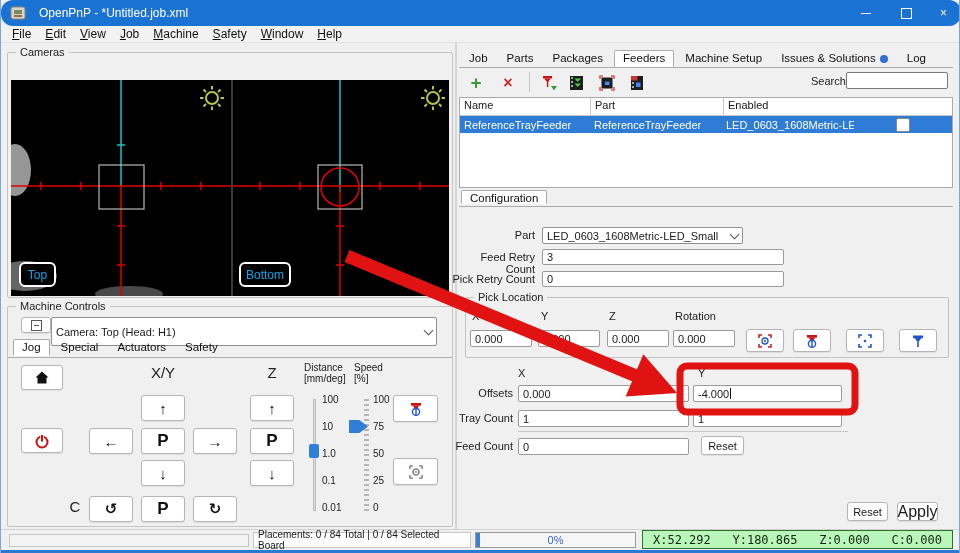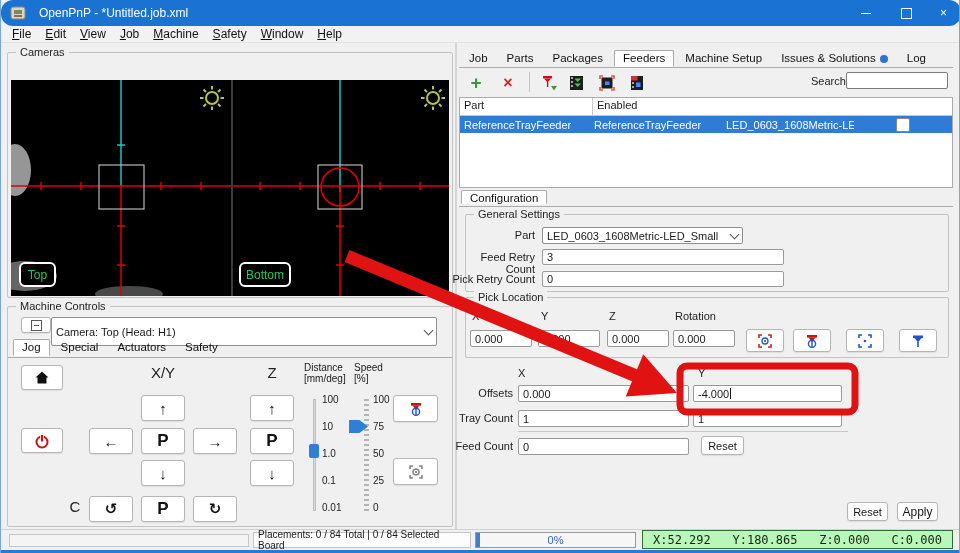--- a/index.html
+++ b/index.html
@@ -25,21 +25,21 @@
   .combo .chev{margin-left:auto;width:6px;height:6px;border-right:1.4px solid #555;border-bottom:1.4px solid #555;transform:rotate(45deg);margin-top:-3px;}
   .field{background:#fff;border:1px solid #9a9a9a;border-radius:2px;display:flex;align-items:center;padding:0 4px;font-size:11px;}
   .btn{background:#fff;border:1px solid #b5b5b5;border-radius:3px;display:flex;align-items:center;justify-content:center;box-shadow:0 1px 1px rgba(0,0,0,.08);}
   .jogbtn{font-size:15px;font-weight:bold;color:#111;}
   .tab{display:inline-block;padding:1px 8px 2px 8px;font-size:11.5px;color:#111;}
   .tab.active{background:#fff;border:1px solid #ababab;border-bottom:1px solid #fff;border-radius:2px 2px 0 0;position:relative;z-index:2;}
   .tabline{border-top:1px solid #ababab;}
   .lbl{display:flex;align-items:center;font-size:11px;color:#222;}
   .rlbl{justify-content:flex-end;text-align:right;}
   .checkbox{width:12px;height:12px;background:#fff;border:1px solid #8a8a8a;border-radius:2px;}
-  .badge{border:2px solid #fff;border-radius:6px;background:#000;color:#22c55e;display:flex;align-items:center;justify-content:center;font-size:12px;}
+  .badge{border:2px solid #fff;border-radius:6px;background:#000;color:#0ea5e9;display:flex;align-items:center;justify-content:center;font-size:12px;}
   .dot{display:inline-block;width:8px;height:8px;border-radius:50%;background:#2f6fd6;margin-left:4px;vertical-align:middle;}
   .tick{font-size:10px;color:#222;position:absolute;}
   .statusbar{left:0;top:529px;width:960px;height:21px;background:#f0f0f0;border-top:1px solid #d2d2d2;}
   .sunken{border:1px solid #c6c6c6;background:#f4f4f4;}
   .dro{background:#b9f6b9;border:1px solid #2f6f2f;display:flex;align-items:center;justify-content:space-between;
        font-family:"DejaVu Sans Mono","Liberation Mono",monospace;font-size:12px;color:#12260f;padding:0 10px;}
   .cursor{width:1px;height:11px;background:#111;margin-left:1px;}
 </style>
 </head>
 <body>
@@ -295,40 +295,38 @@
         <rect x="8" y="8.5" width="4.5" height="4.5" fill="#4488ff"></rect>
       </svg>
     </div>
     <span class="a lbl" style="left:352px;top:7px">Search</span>
     <input class="a" style="left: 387px; top: 4px; width: 102px; height: 17px; border: 1px solid rgb(122, 122, 122); border-radius: 2px; font-size: 11px; padding: 0px 3px;" value="">
   </div>
 
   
   <div class="a" style="left:458px;top:97px;width:494px;height:91px;background:#fff;border:1px solid #ababab">
     <div style="display:flex;height:17px;border-bottom:1px solid #c9c9c9">
+      <div style="width:122px;padding:1px 4px;border-right:1px solid #c9c9c9">Name</div>
       <div style="width:124px;padding:1px 4px;border-right:1px solid #c9c9c9">Part</div>
       <div style="flex:1;padding:1px 4px">Enabled</div>
     </div>
     <div style="display:flex;height:17px;background:#2e7cd6;color:#fff;align-items:center">
       <div style="width:122px;padding:0 4px;overflow:hidden;white-space:nowrap">ReferenceTrayFeeder</div>
       <div style="width:124px;padding:0 4px;overflow:hidden;white-space:nowrap">ReferenceTrayFeeder</div>
       <div style="width:124px;padding:0 4px;overflow:hidden;white-space:nowrap">LED_0603_1608Metric-LED...</div>
       <div style="flex:1;display:flex;justify-content:center">
           <span class="checkbox"></span>
         </div>
     </div>
   </div>
 
   
   <div class="a tab active" style="left:460px;top:190px;height:14px">Configuration</div>
   <div class="a tabline" style="left:458px;top:206px;width:494px;height:1px"></div>
 
-  <div class="a group" style="left:464px;top:214px;width:484px;height:78px">
-    <span class="group-label">General Settings</span>
-  </div>
   <div class="a lbl rlbl" style="left:468px;top:229px;width:66px">Part</div>
   <div class="a combo" style="left:541px;top:227px;width:201px;height:17px">
     <span>LED_0603_1608Metric-LED_Small</span>
     <span class="chev"></span>
   </div>
   <div class="a lbl rlbl" style="left:448px;top:251px;width:86px">Feed Retry Count</div>
   <div class="a field" style="left:541px;top:249px;width:242px;height:16px">3</div>
   <div class="a lbl rlbl" style="left:448px;top:273px;width:86px">Pick Retry Count</div>
   <div class="a field" style="left:541px;top:271px;width:242px;height:16px">0</div>
 
@@ -395,21 +393,21 @@
   <div class="a lbl rlbl" style="left:434px;top:412px;width:78px">Tray Count</div>
   <div class="a field" style="left:517px;top:410px;width:171px;height:17px">1</div>
   <div class="a field" style="left:692px;top:410px;width:149px;height:17px">1</div>
   <div class="a" style="left:517px;top:431px;width:330px;height:1px;background:#c9c9c9"></div>
   <div class="a lbl rlbl" style="left:432px;top:440px;width:80px">Feed Count</div>
   <div class="a field" style="left:517px;top:438px;width:171px;height:17px">0</div>
   <div class="a btn" style="left:700px;top:436px;width:43px;height:19px;font-size:11px">Reset</div>
 
   
   <div class="a btn" style="left:846px;top:502px;width:41px;height:19px;font-size:11px">Reset</div>
-  <div class="a btn" style="left:896px;top:502px;width:41px;height:19px;font-size:12px">Apply</div>
+  <div class="a btn" style="left:896px;top:502px;width:41px;height:19px;font-size:16px">Apply</div>
 
   
   <div class="a statusbar">
     <div class="a sunken" style="left:8px;top:4px;width:240px;height:13px"></div>
     <div class="a sunken" style="left:252px;top:2px;width:218px;height:16px;display:flex;align-items:center;padding:0 4px;font-size:10px;background:#fdfdfd">Placements: 0 / 84 Total | 0 / 84 Selected Board</div>
     <div class="a" style="left:474px;top:2px;width:161px;height:16px;border:1px solid #9a9a9a;background:#f6f6f6;display:flex;align-items:center;justify-content:center">
       <div class="a" style="left:0;top:0;width:4px;height:14px;background:#3f7fd0"></div>
       <span style="color:#3a66cc;font-size:11px">0%</span>
     </div>
     <div class="a dro" style="left:641px;top:0;width:311px;height:19px">

